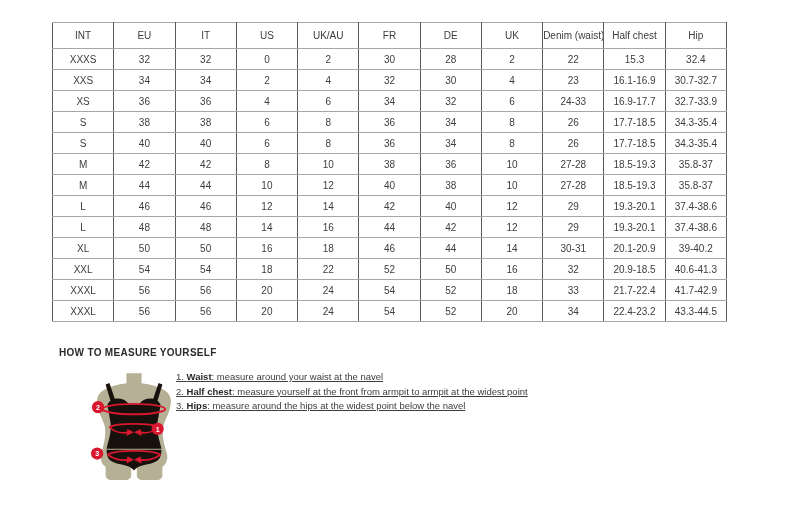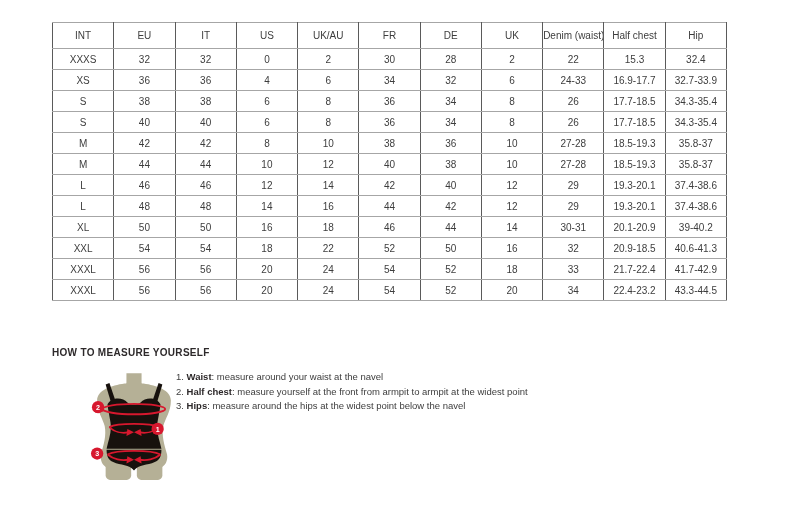--- a/index.html
+++ b/index.html
@@ -17,25 +17,25 @@
   .size-table th,.size-table td{
     border:1px solid;
     border-color:#a6a6a6 #5a5a5a; 
     text-align:center;vertical-align:middle;
     font-weight:400;padding:0;overflow:hidden;white-space:nowrap;
   }
   .size-table th{height:25px;}
   .size-table td{height:20px;}
   
   .measure-heading{
-    position:absolute;left:52px;top:347px;margin:0;
+    position:absolute;left:59px;top:347px;margin:0;
     font-size:10px;font-weight:700;color:#2d292a;letter-spacing:.3px;
   }
   .figure-wrap{position:absolute;left:82px;top:369px;width:104px;height:118px;}
-  .steps{position:absolute;left:176px;top:370px;width:560px;font-size:9.5px;color:#3d3d3d;}
+  .steps{position:absolute;left:176px;top:370px;width:560px;font-size:9.5px;color:#3d3d3d;text-decoration:underline;}
   .step{height:14.5px;line-height:14.5px;white-space:nowrap;}
   .step b{color:#2d292a;}
   .badge-num{font:700 7.5px "Liberation Sans",sans-serif;}
 </style>
 </head>
 <body>
 
 <table class="size-table">
   <thead>
     <tr>
@@ -58,20 +58,33 @@
         <td>32</td>
         <td>32</td>
         <td>0</td>
         <td>2</td>
         <td>30</td>
         <td>28</td>
         <td>2</td>
         <td>22</td>
         <td>15.3</td>
         <td>32.4</td>
+      </tr>
+      <tr>
+        <td>XXS</td>
+        <td>34</td>
+        <td>34</td>
+        <td>2</td>
+        <td>4</td>
+        <td>32</td>
+        <td>30</td>
+        <td>4</td>
+        <td>23</td>
+        <td>16.1-16.9</td>
+        <td>30.7-32.7</td>
       </tr>
       <tr>
         <td>XS</td>
         <td>36</td>
         <td>36</td>
         <td>4</td>
         <td>6</td>
         <td>34</td>
         <td>32</td>
         <td>6</td>

